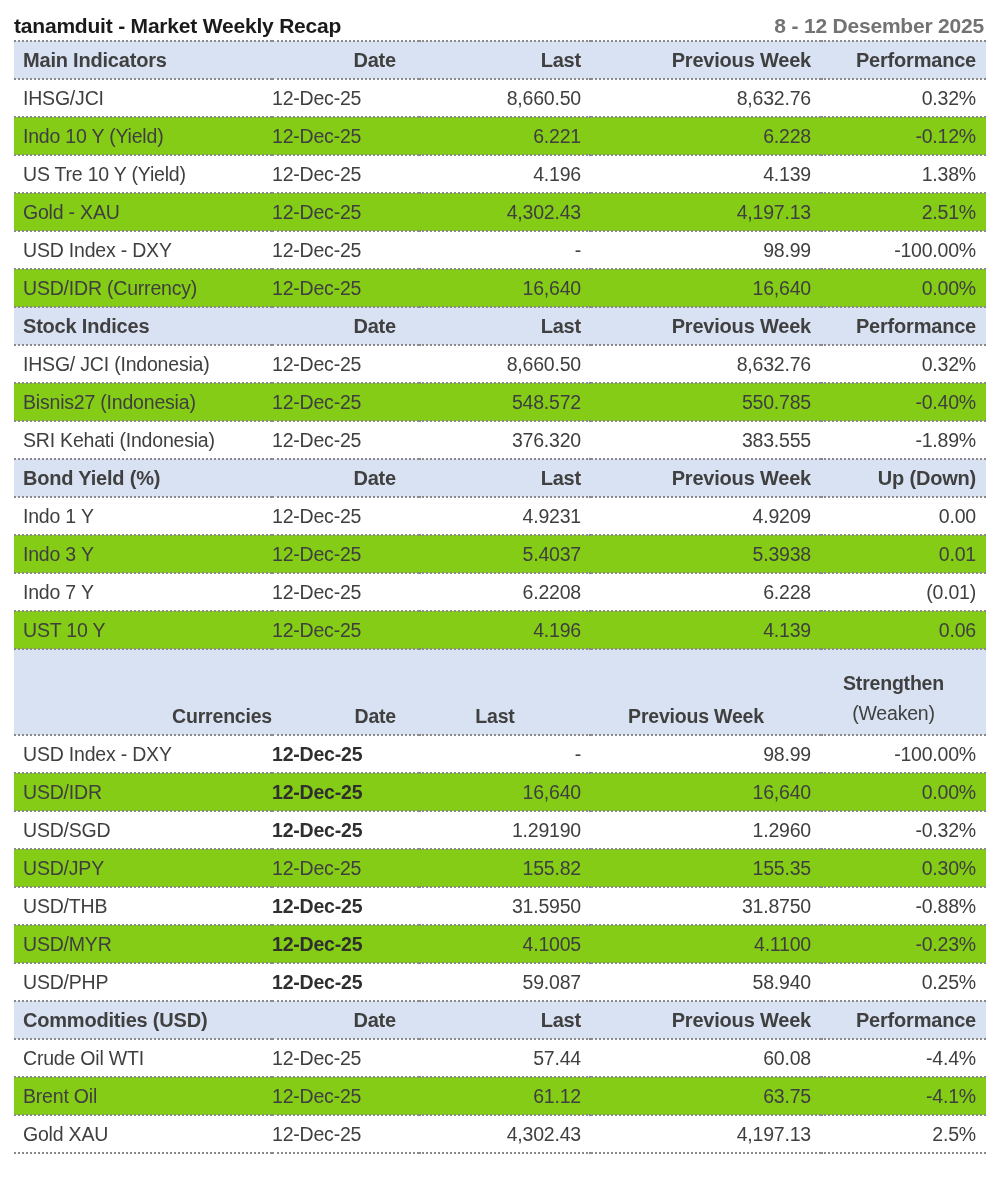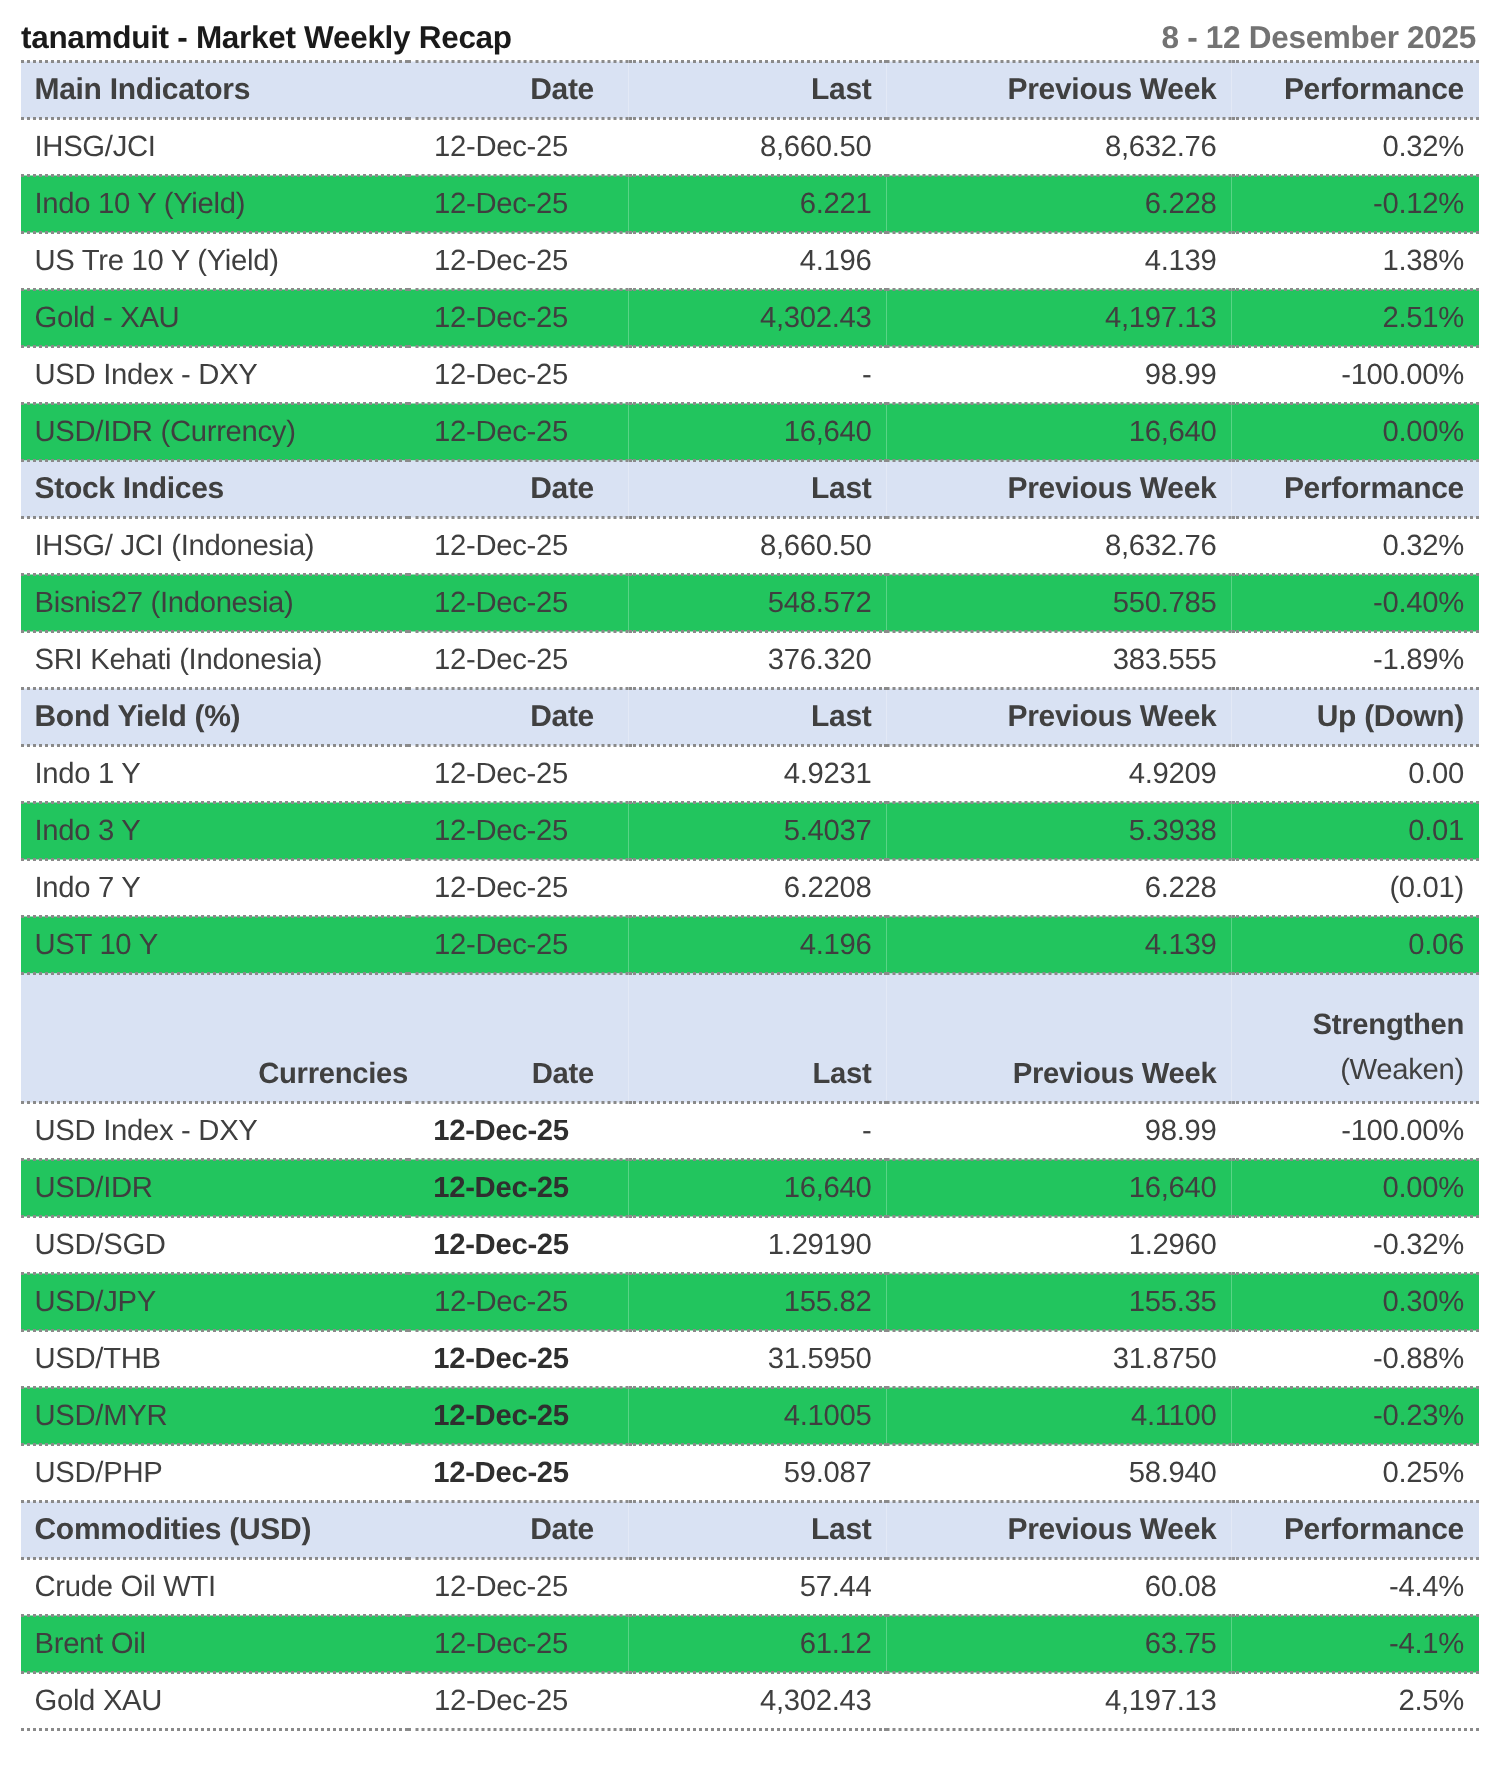--- a/index.html
+++ b/index.html
@@ -97,21 +97,21 @@
     color: #404040;
     font-weight: bold;
     font-size: 19.5px;
     height: 78px;
     white-space: nowrap;
     letter-spacing: -0.2px;
     vertical-align: bottom;
     padding-bottom: 6px;
   }
   tr.head-tall > th.h-name { text-align: right;  padding-left: 9px; }
-  tr.head-tall > th.h-num  { text-align: right; padding-right: 10px; }
+  tr.head-tall > th.h-num  { text-align: center; padding-right: 20px; }
   tr.head-tall > th.h-date { text-align: right; padding-right: 23px; }
   .stack-top {
     display: block;
     font-weight: bold;
     line-height: 30px;
   }
   .stack-bot {
     display: block;
     font-weight: normal;
     line-height: 30px;
@@ -119,24 +119,24 @@
 
   
   tr.data > td {
     height: 36px;
     line-height: 36px;
     font-size: 19.5px;
     color: #3f3f3f;
     white-space: nowrap;
     letter-spacing: -0.2px;
   }
-  tr.data.shaded > td { background: #22c55e; }
+  tr.data.shaded > td { background: #84cc16; }
   tr.data > td.d-name { text-align: left;  padding-left: 9px; }
   tr.data > td.d-num  { text-align: right; padding-right: 10px; }
-  tr.data > td.d-date { text-align: center; padding-right: 23px; }
+  tr.data > td.d-date { text-align: left; padding-right: 23px; }
   tr.data.bold-date > td.d-date { font-weight: bold; color: #2f2f2f; }
 </style>
 </head>
 <body>
 
 <div id="sheet">
 
   <div class="title-row">
     <div class="title-left">tanamduit - Market Weekly Recap</div>
     <div class="title-right">8 - 12 Desember 2025</div>

